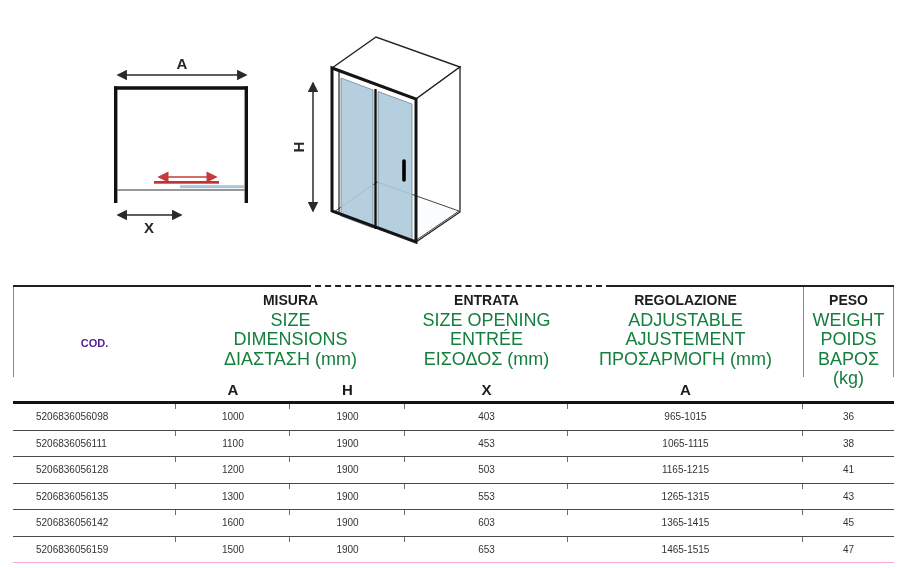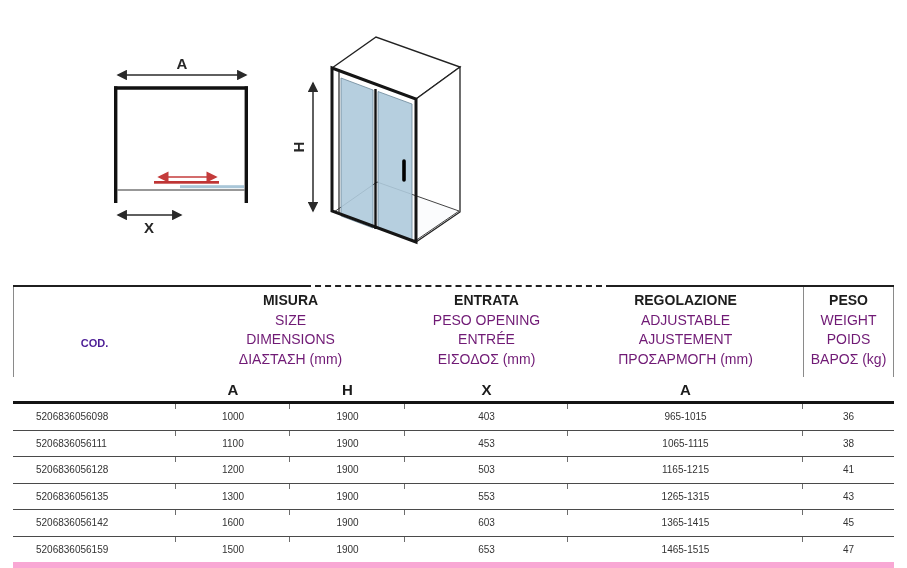--- a/index.html
+++ b/index.html
@@ -25,34 +25,34 @@
   .vline-peso{left:790px;}
   .vline-right{left:880px;}
 
   table.spec{border-collapse:collapse;table-layout:fixed;width:881px;}
   col.c-cod{width:163px;} col.c-a{width:114px;} col.c-h{width:115px;}
   col.c-x{width:163px;} col.c-adj{width:235px;} col.c-peso{width:91px;}
 
   th,td{padding:0;margin:16px;font-weight:normal;}
 
   .hdr-group{vertical-align:top;text-align:center;height:90px;padding-top:6px;}
-  .hdr-group span{display:block;line-height:19.5px;font-size:14px;color:#701a75;}
+  .hdr-group span{display:block;line-height:19.5px;font-size:18px;color:#15803d;}
   .hdr-group span.l0{font-weight:bold;color:#1c1c1c;font-size:14px;}
   .hdr-cod{vertical-align:middle;text-align:center;font-weight:bold;
            font-size:11px;color:#4c1d95;}
   tr.hdr-sub th{height:20px;text-align:center;vertical-align:top;
                 font-weight:bold;font-size:15px;color:#1c1c1c;line-height:18px;}
   tr.hdr-sub th, th.rowspan2{border-bottom:3px solid #141414;}
 
   tbody td{
     height:25.5px;border-bottom:1.6px solid #4a4a4a;
     font-size:10px;color:#333333;text-align:center;vertical-align:middle;
     position:relative;
   }
-  tbody tr:last-child td{border-bottom:7px solid #f9a8d4;}
+  tbody tr:last-child td{border-bottom:1px solid #f9a8d4;}
   tbody td.cod{text-align:left;padding-left:23px;}
   tbody td + td::before{
     content:"";position:absolute;left:-1px;top:0;width:1px;height:5px;background:#6d6d6d;
   }
 </style>
 </head>
 <body>
 
 <div class="diagram-area">
   <svg width="907" height="272" viewBox="0 0 907 272" xmlns="http://www.w3.org/2000/svg">
@@ -126,21 +126,21 @@
       <tr class="hdr-main">
         <th rowspan="2" class="hdr-cod rowspan2">COD.</th>
         <th colspan="2" class="hdr-group">
           <span class="l0">MISURA</span>
           <span>SIZE</span>
           <span>DIMENSIONS</span>
           <span>ΔΙΑΣΤΑΣΗ (mm)</span>
         </th>
         <th class="hdr-group">
           <span class="l0">ENTRATA</span>
-          <span>PESO OPENING</span>
+          <span>SIZE OPENING</span>
           <span>ENTRÉE</span>
           <span>ΕΙΣΟΔΟΣ (mm)</span>
         </th>
         <th class="hdr-group">
           <span class="l0">REGOLAZIONE</span>
           <span>ADJUSTABLE</span>
           <span>AJUSTEMENT</span>
           <span>ΠΡΟΣΑΡΜΟΓΗ (mm)</span>
         </th>
         <th rowspan="2" class="hdr-group rowspan2">

